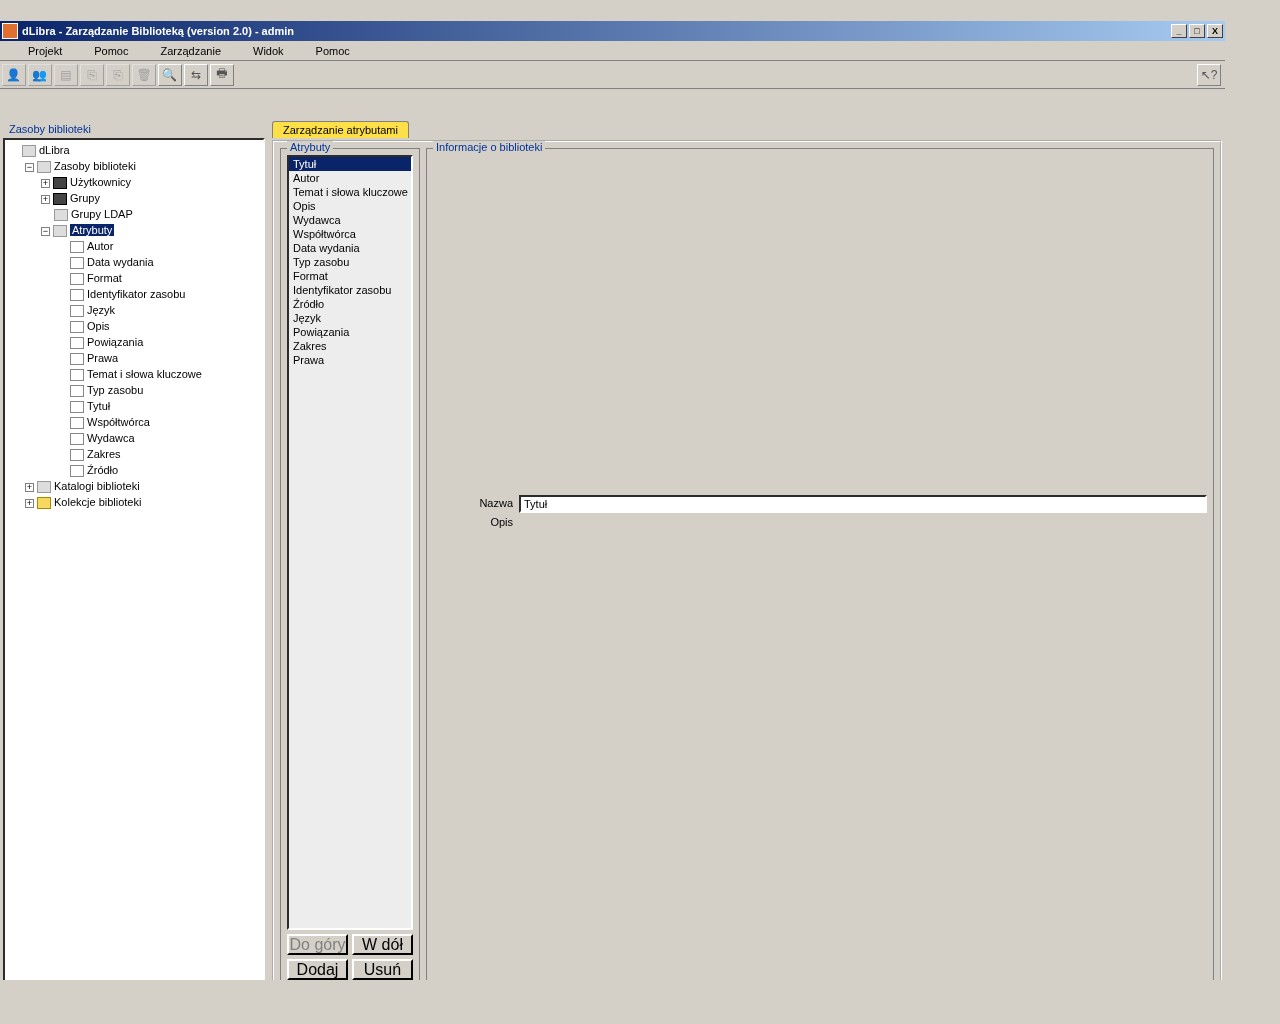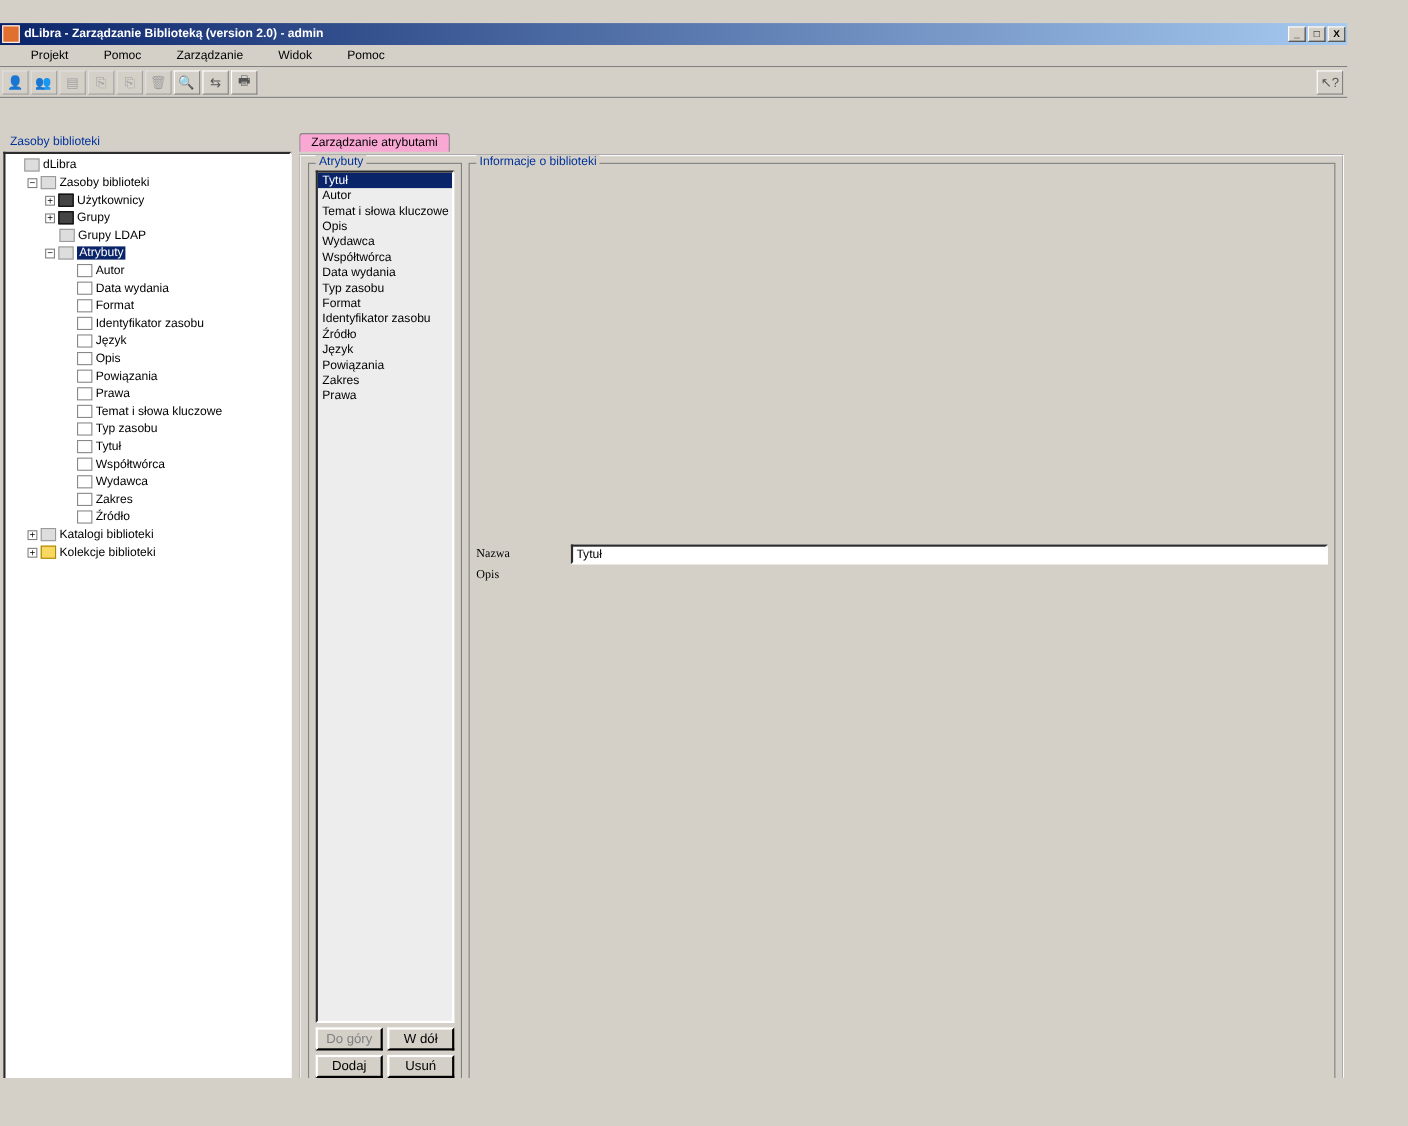--- a/index.html
+++ b/index.html
@@ -129,21 +129,21 @@
     background:#d4d0c8;
   }
   .statusrow .sicon { width:14px;height:14px;background:#666;border:1px solid #333;}
   .rightcol { flex:1; display:flex; flex-direction:column;}
   .tabrow {
     height: 20px; position:relative;
   }
   .tab {
     display:inline-block;
     padding: 2px 10px;
-    background:#f9a8d4;
+    background:#fde047;
     border: 1px solid #808080;
     border-bottom: none;
     border-radius: 3px 3px 0 0;
     position:relative;
     top:1px;
   }
   .tabbody {
     flex:1;
     border: 2px groove #fff;
     background:#d4d0c8;
@@ -170,30 +170,30 @@
     overflow:auto;
   }
   .attrlist div { padding:1px 4px; white-space:nowrap;}
   .attrlist .sel { background:#0a246a; color:#fff;}
   .btnrow { display:flex; gap:4px; margin-top:4px;}
   .btn {
     flex:1; height:21px;
     border: 2px outset #fff;
     border-color:#fff #404040 #404040 #fff;
     background:#d4d0c8;
-    font-size:12px;
+    font-size:16px;
     text-align:center;
     line-height:17px;
     cursor:default;
   }
   .btn.dis { color:#808080;}
   .infocol { flex:1; display:flex; flex-direction:column;}
   .formarea { margin-top:340px;}
   .formrow { display:flex; margin-bottom:1px;}
-  .formrow label { width:86px; text-align:left; padding-right:6px; padding-top:2px;font-family:Liberation Serif, serif;}
+  .formrow label { width:86px; text-align:right; padding-right:6px; padding-top:2px;}
   .formrow input, .formrow textarea {
     flex:1;
     border: 2px inset #fff;
     border-color:#808080 #fff #fff #808080;
     background:#fff;
     font-family:inherit; font-size:11px;
     padding:1px 3px;
   }
   .formrow textarea { height:92px; resize:none;}
   .footer {

